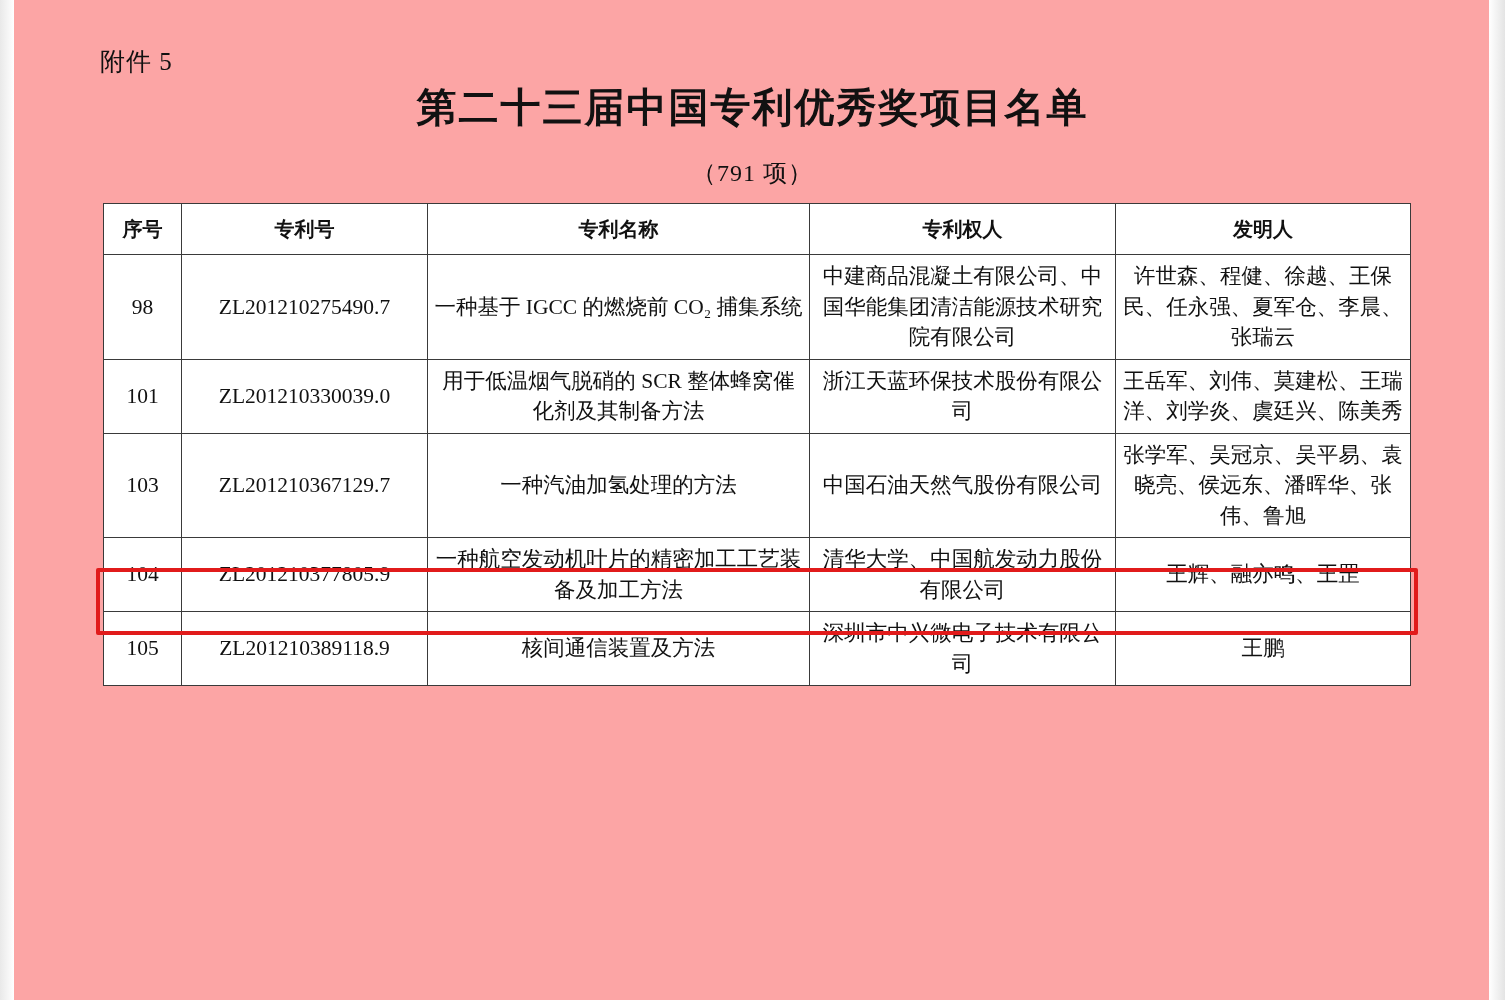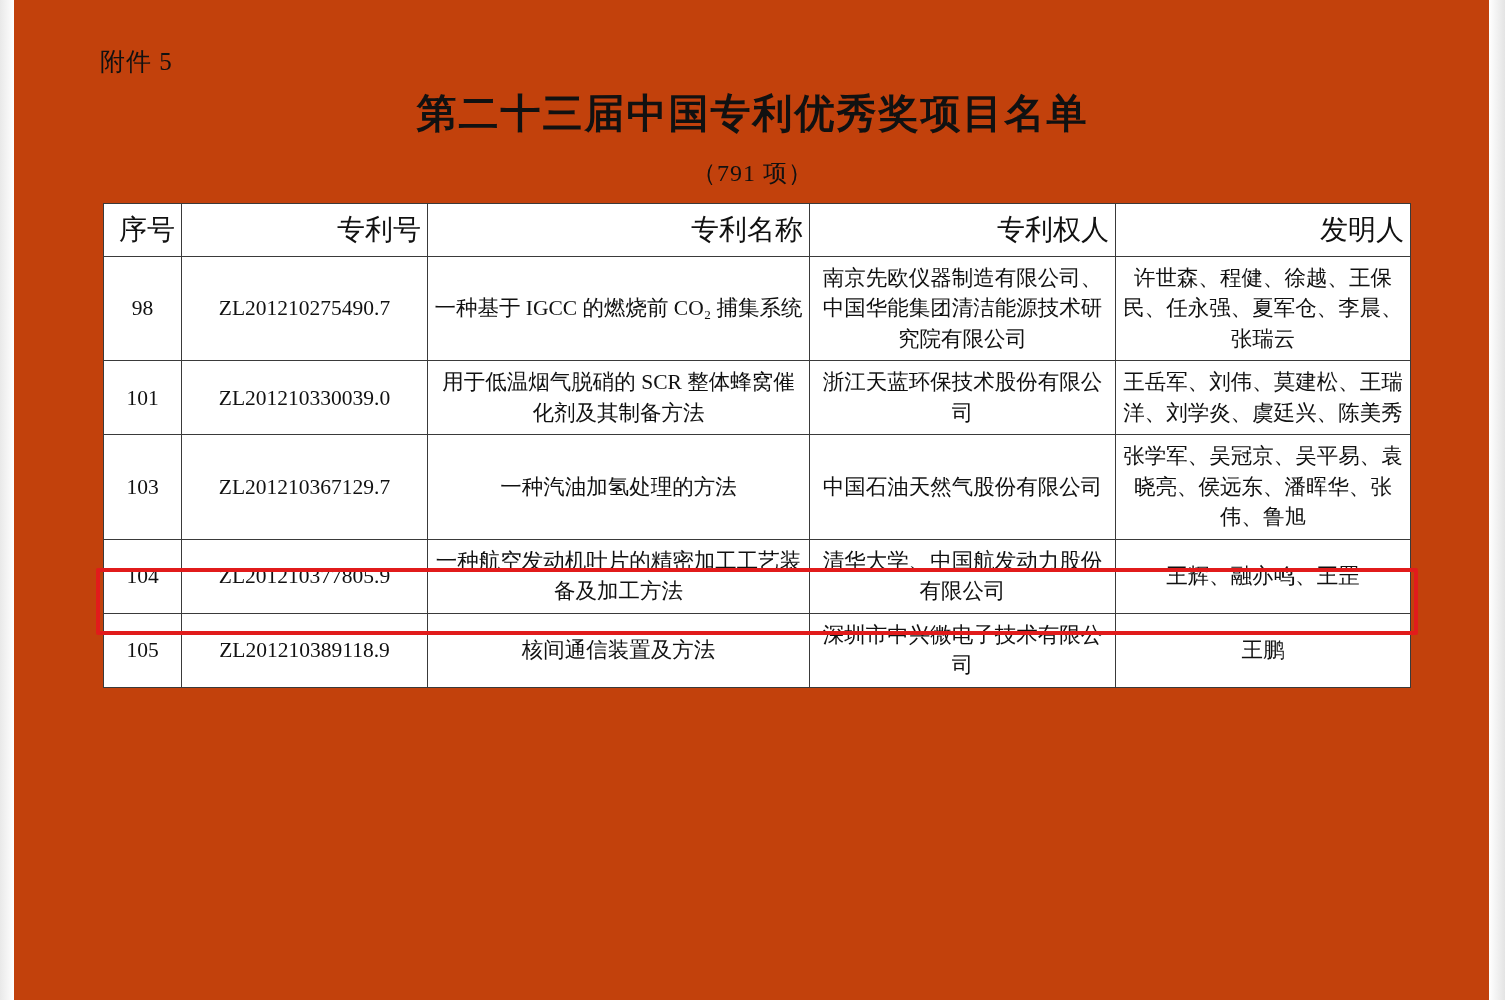--- a/index.html
+++ b/index.html
@@ -12,21 +12,21 @@
     background: #ffffff;
     font-family: "Liberation Serif", "DejaVu Serif", serif;
     color: #111111;
     overflow: hidden;
     position: relative;
   }
   .page {
     position: relative;
     width: 1505px;
     height: 1000px;
-    background: #c2410c;
+    background: #fca5a5;
     box-sizing: border-box;
   }
   
   .page::before {
     content: "";
     position: absolute;
     left: 0; top: 0; bottom: 0;
     width: 14px;
     background: linear-gradient(to right, #e9e9e9, #ffffff);
     pointer-events: none;
@@ -46,21 +46,21 @@
     top: 45px;
     font-size: 25px;
     letter-spacing: 1px;
     font-family: "Liberation Serif", "DejaVu Serif", serif;
   }
 
   .doc-title {
     position: absolute;
     left: 0;
     right: 0;
-    top: 86px;
+    top: 80px;
     text-align: center;
     font-size: 40px;
     font-weight: bold;
     letter-spacing: 2px;
     font-family: "DejaVu Serif", "Liberation Serif", serif;
   }
 
   .doc-subtitle {
     position: absolute;
     left: 0;
@@ -84,24 +84,23 @@
   table.patent-table td {
     border: 1.6px solid #3a3a3a;
     text-align: center;
     vertical-align: middle;
     font-size: 21.5px;
     line-height: 1.42;
     padding: 6px 6px;
     font-family: "Liberation Serif", "DejaVu Serif", serif;
   }
   table.patent-table th {
-    font-weight: normal;
+    font-weight: bold;
     height: 38px;
-    font-size: 28px;
-    text-align: right;
+    font-size: 20px;
   }
   .col-no    { width: 78px; }
   .col-pid   { width: 246px; }
   .col-name  { width: 382px; }
   .col-owner { width: 306px; }
   .col-inv   { width: 295px; }
 
   td.cell-name, td.cell-owner, td.cell-inv {
     padding-left: 10px;
     padding-right: 10px;
@@ -144,21 +143,21 @@
         <th>专利名称</th>
         <th>专利权人</th>
         <th>发明人</th>
       </tr>
     </thead>
     <tbody>
       <tr>
         <td>98</td>
         <td>ZL201210275490.7</td>
         <td class="cell-name">一种基于 IGCC 的燃烧前 CO₂ 捕集系统</td>
-        <td class="cell-owner">南京先欧仪器制造有限公司、中国华能集团清洁能源技术研究院有限公司</td>
+        <td class="cell-owner">中建商品混凝土有限公司、中国华能集团清洁能源技术研究院有限公司</td>
         <td class="cell-inv">许世森、程健、徐越、王保民、任永强、夏军仓、李晨、张瑞云</td>
       </tr>
       <tr>
         <td>101</td>
         <td>ZL201210330039.0</td>
         <td class="cell-name">用于低温烟气脱硝的 SCR 整体蜂窝催化剂及其制备方法</td>
         <td class="cell-owner">浙江天蓝环保技术股份有限公司</td>
         <td class="cell-inv">王岳军、刘伟、莫建松、王瑞洋、刘学炎、虞廷兴、陈美秀</td>
       </tr>
       <tr>

